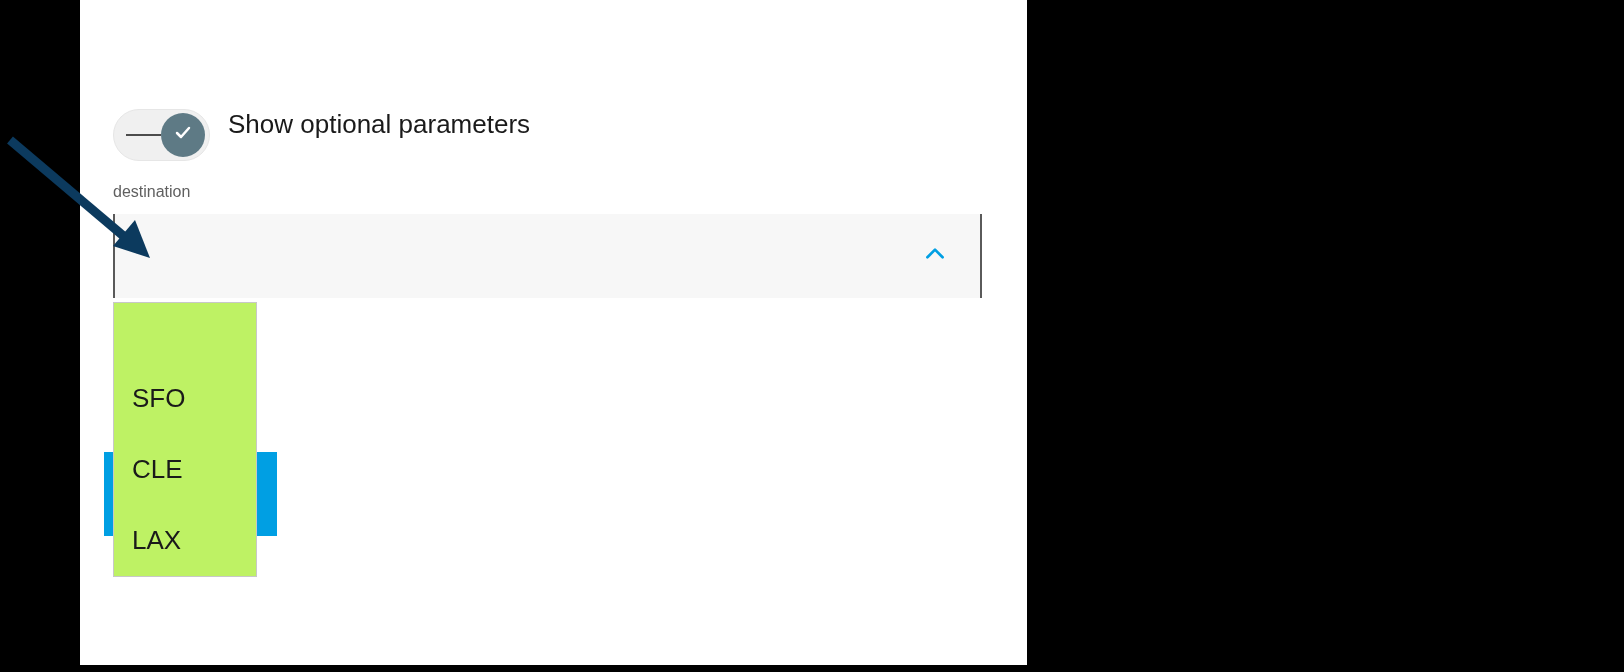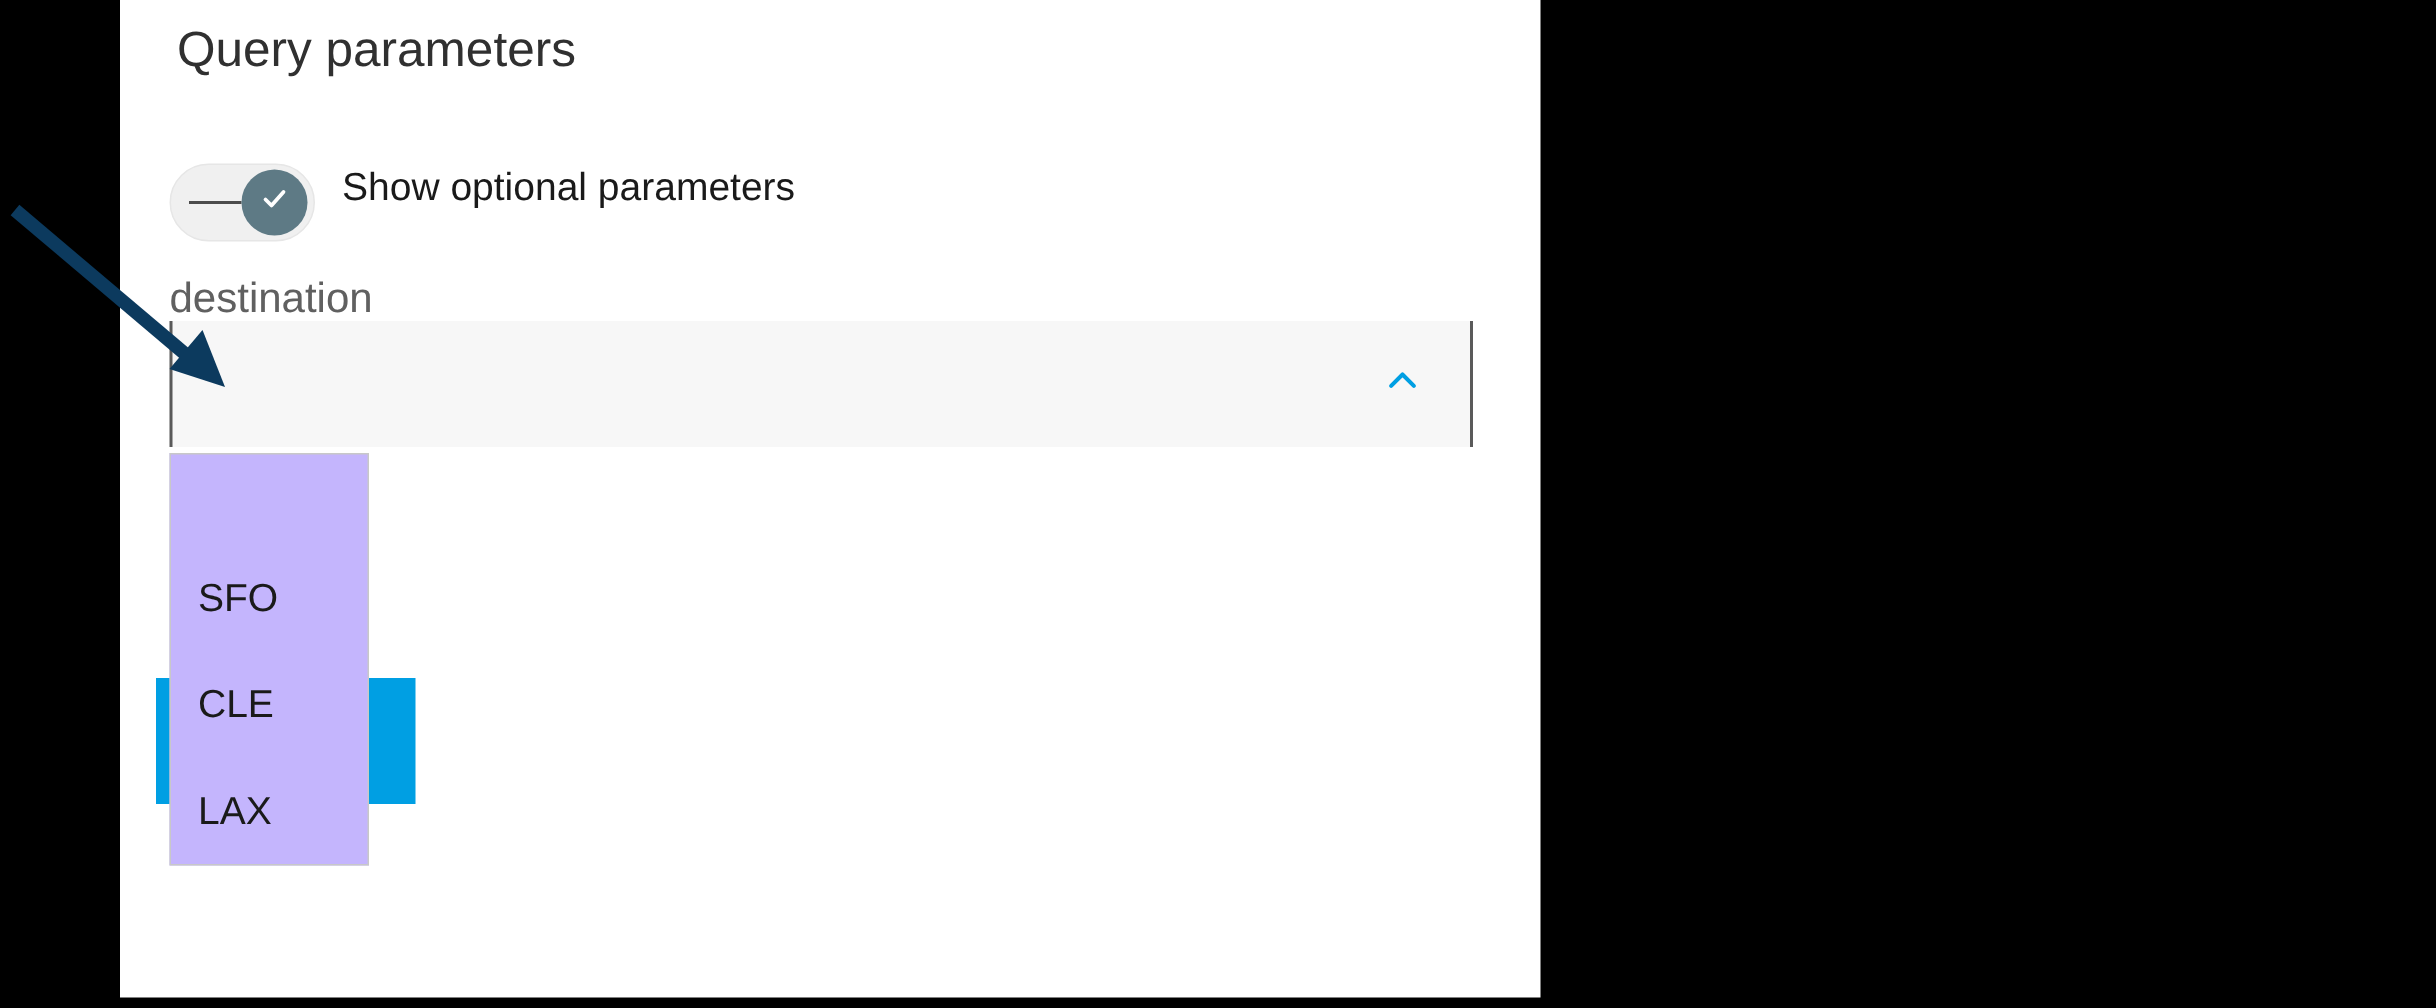--- a/index.html
+++ b/index.html
@@ -69,21 +69,21 @@
       justify-content: center;
     }
     .toggle-label {
       font-size: 26px;
       color: #1a1a1a;
     }
     .field-label {
       position: absolute;
       left: 33px;
       top: 183px;
-      font-size: 28px;
+      font-size: 16px;
       color: #606060;
     }
     .select-box {
       position: absolute;
       left: 33px;
       top: 214px;
       width: 869px;
       height: 84px;
       background: #f7f7f7;
       border-left: 2px solid #5a5a5a;
@@ -94,22 +94,22 @@
       justify-content: flex-end;
       padding-right: 32px;
     }
     .chevron-up {
       color: #009fe3;
     }
     .dropdown-panel {
       position: absolute;
       left: 33px;
       top: 302px;
-      width: 133px;
-      background: #c4b5fd;
+      width: 144px;
+      background: #bef264;
       border: 1px solid #c8c8c8;
       padding-top: 60px;
       z-index: 5;
     }
     .dropdown-item {
       padding: 20px 18px;
       font-size: 26px;
       color: #1a1a1a;
       cursor: pointer;
     }
@@ -136,21 +136,20 @@
       left: -80px;
       top: 130px;
       z-index: 10;
     }
   </style>
 </head>
 <body>
 
 <div class="panel">
 
-  <h2 class="heading">Query parameters</h2>
 
   <div class="toggle-wrap">
     <div class="toggle-track">
       <div class="toggle-line"></div>
       <div class="toggle-knob">
         <span>
           <svg width="20" height="20" viewBox="0 0 20 20" fill="none">
             <path d="M4 10 L8 14 L16 5" stroke="#ffffff" stroke-width="2.5" stroke-linecap="round" stroke-linejoin="round"></path>
           </svg>
         </span>

